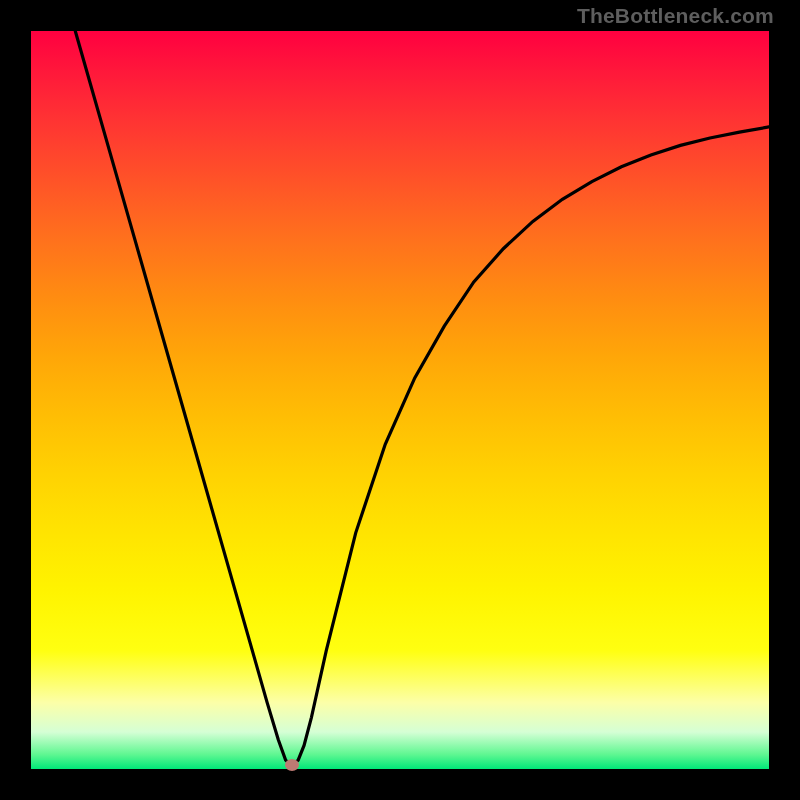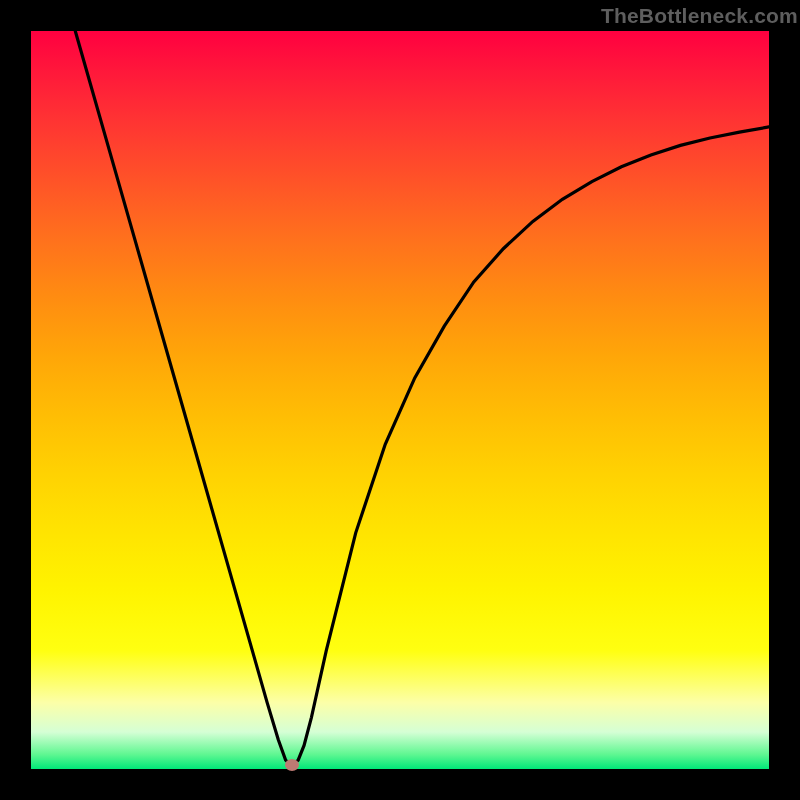--- a/index.html
+++ b/index.html
@@ -52,21 +52,21 @@
     position: absolute;
     width: 14px;
     height: 12px;
     border-radius: 50%;
     background: #bd7a73;
     transform: translate(-50%, -50%);
   }
   .watermark {
     position: absolute;
     top: 4px;
-    right: 2px;
+    right: 26px;
     font-family: Arial, Helvetica, sans-serif;
     font-size: 21px;
     color: #5e5e5e;
     font-weight: bold;
     letter-spacing: 0.2px;
   }
 </style>
 </head>
 <body>
 <div class="wrapper">

